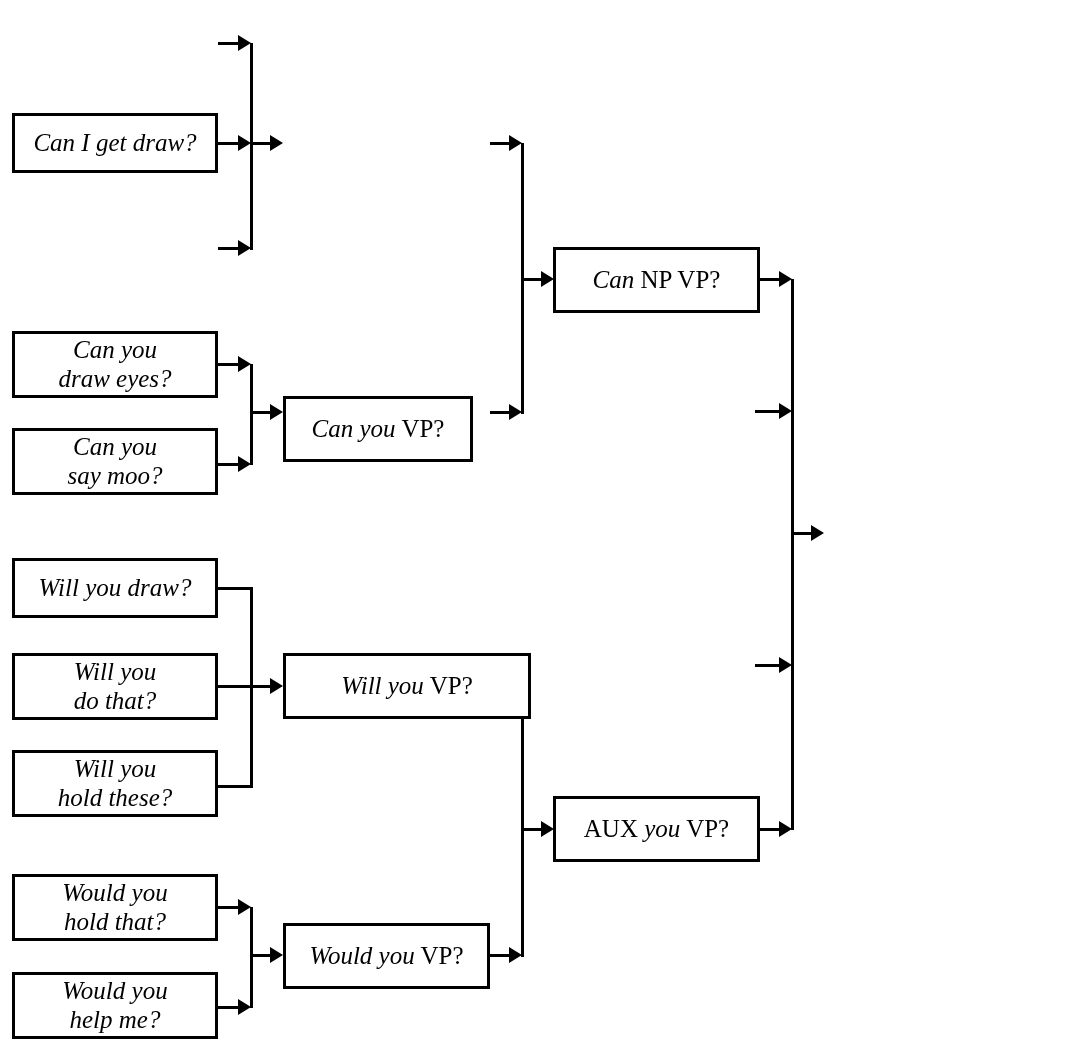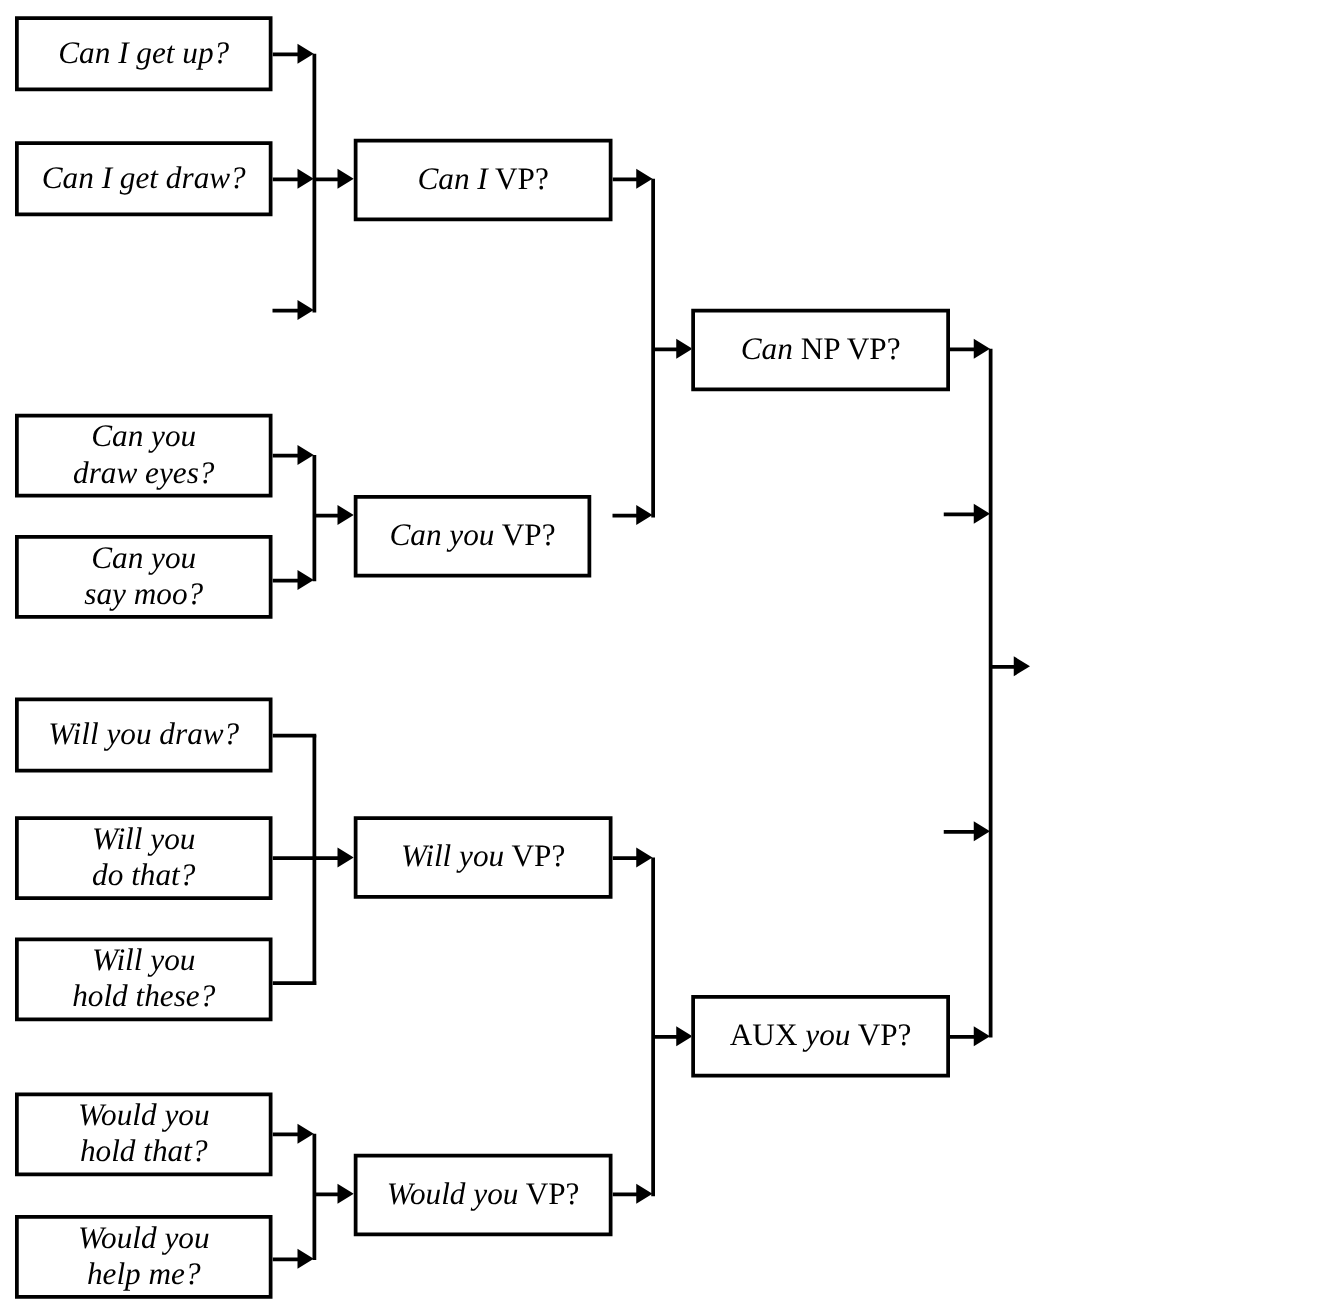--- a/index.html
+++ b/index.html
@@ -56,23 +56,20 @@
     border-bottom: 8px solid transparent;
     border-left: 13px solid #000000;
     z-index: 2;
   }
 </style>
 </head>
 <body>
 
 <div id="stage">
 
-  <div class="node" style="left:12px; top:13px; width:206px; height:60px;">
-    <span class="txt it">Can I get up?</span>
-  </div>
 
   <div class="node" style="left:12px; top:113px; width:206px; height:60px;">
     <span class="txt it">Can I get draw?</span>
   </div>
 
 
   <div class="node" style="left:12px; top:331px; width:206px; height:67px;">
     <span class="txt it">Can you
 draw eyes?</span>
   </div>
@@ -99,29 +96,26 @@
   <div class="node" style="left:12px; top:874px; width:206px; height:67px;">
     <span class="txt it">Would you
 hold that?</span>
   </div>
 
   <div class="node" style="left:12px; top:972px; width:206px; height:67px;">
     <span class="txt it">Would you
 help me?</span>
   </div>
 
-  <div class="node" style="left:283px; top:111px; width:207px; height:66px;">
-    <span class="txt"><span class="it">Can I</span><span class="rm"> </span><span class="rm">VP?</span></span>
-  </div>
 
   <div class="node" style="left:283px; top:396px; width:190px; height:66px;">
     <span class="txt"><span class="it">Can you</span><span class="rm"> </span><span class="rm">VP?</span></span>
   </div>
 
-  <div class="node" style="left:283px; top:653px; width:207px; height:66px;">
+  <div class="node" style="left:283px; top:653px; width:248px; height:66px;">
     <span class="txt"><span class="it">Will you</span><span class="rm"> </span><span class="rm">VP?</span></span>
   </div>
 
   <div class="node" style="left:553px; top:247px; width:207px; height:66px;">
     <span class="txt"><span class="it">Can</span><span class="rm"> </span><span class="rm">NP VP?</span></span>
   </div>
 
   <div class="node" style="left:283px; top:923px; width:207px; height:66px;">
     <span class="txt"><span class="it">Would you</span><span class="rm"> </span><span class="rm">VP?</span></span>
   </div>

